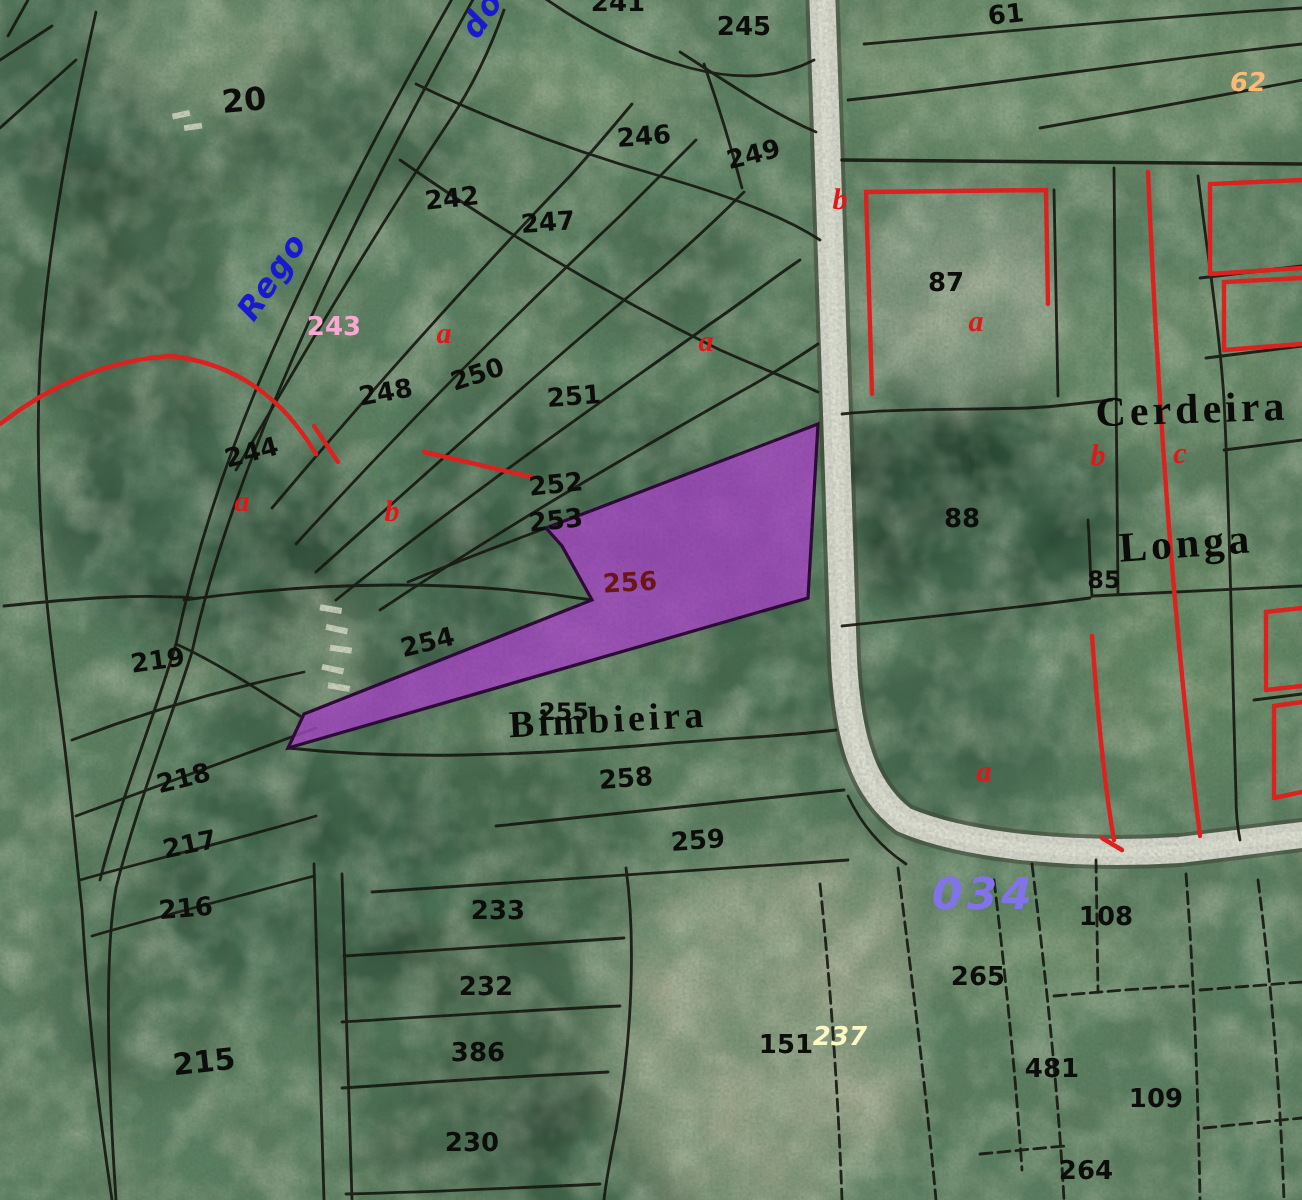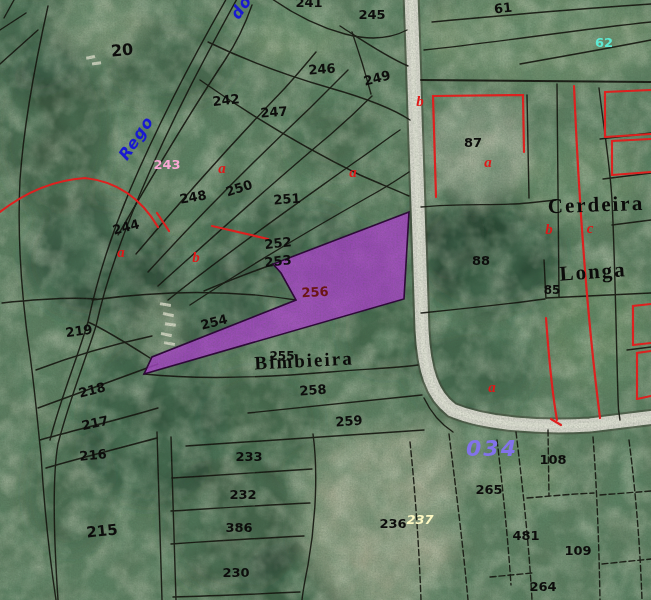--- a/index.html
+++ b/index.html
@@ -200,29 +200,29 @@
       <span class="lbl num" style="left: 92px; top: 390px; transform: translate(-50%, -50%) rotate(-14deg); color: rgb(13, 13, 12);">218</span>
       <span class="lbl num" style="left: 95px; top: 423px; transform: translate(-50%, -50%) rotate(-12deg); color: rgb(13, 13, 12);">217</span>
       <span class="lbl num" style="left: 93px; top: 455px; transform: translate(-50%, -50%) rotate(-5deg); color: rgb(13, 13, 12);">216</span>
       <span class="lbl num" style="left: 102px; top: 531px; font-size: 15px; transform: translate(-50%, -50%) rotate(-6deg); color: rgb(13, 13, 12);">215</span>
       <span class="lbl num" style="left: 249px; top: 456px; transform: translate(-50%, -50%) rotate(0deg); color: rgb(13, 13, 12);">233</span>
       <span class="lbl num" style="left: 243px; top: 494px; transform: translate(-50%, -50%) rotate(0deg); color: rgb(13, 13, 12);">232</span>
       <span class="lbl num" style="left: 239px; top: 527px; transform: translate(-50%, -50%) rotate(0deg); color: rgb(13, 13, 12);">386</span>
       <span class="lbl num" style="left: 236px; top: 572px; transform: translate(-50%, -50%) rotate(0deg); color: rgb(13, 13, 12);">230</span>
       <span class="lbl num" style="left: 313px; top: 390px; transform: translate(-50%, -50%) rotate(-4deg); color: rgb(13, 13, 12);">258</span>
       <span class="lbl num" style="left: 349px; top: 421px; transform: translate(-50%, -50%) rotate(-4deg); color: rgb(13, 13, 12);">259</span>
-      <span class="lbl num" style="left: 393px; top: 523px; transform: translate(-50%, -50%) rotate(0deg); color: rgb(13, 13, 12);">236</span>
+      <span class="lbl num" style="left: 393px; top: 523px; transform: translate(-50%, -50%) rotate(0deg); color: rgb(13, 13, 12);">151</span>
       <span class="lbl num" style="left: 420px; top: 519px; transform: translate(-50%, -50%) rotate(0deg); color: #fef9c3; font-style: italic;">237</span>
       <span class="lbl num" style="left: 489px; top: 489px; transform: translate(-50%, -50%) rotate(0deg); color: rgb(13, 13, 12);">265</span>
       <span class="lbl num" style="left: 526px; top: 535px; transform: translate(-50%, -50%) rotate(0deg); color: rgb(13, 13, 12);">481</span>
       <span class="lbl num" style="left: 553px; top: 459px; transform: translate(-50%, -50%) rotate(0deg); color: rgb(13, 13, 12);">108</span>
       <span class="lbl num" style="left: 578px; top: 550px; transform: translate(-50%, -50%) rotate(0deg); color: rgb(13, 13, 12);">109</span>
       <span class="lbl num" style="left: 511px; top: 586px; transform: translate(-50%, -50%) rotate(0deg); color: rgb(13, 13, 12); margin-left: 32px;">264</span>
       <span class="lbl num" style="left: 503px; top: 8px; transform: translate(-50%, -50%) rotate(-6deg); color: rgb(13, 13, 12);">61</span>
-      <span class="lbl num" style="left: 604px; top: 42px; transform: translate(-50%, -50%) rotate(0deg); color: #5eead4;">62</span>
+      <span class="lbl num" style="left: 624px; top: 42px; transform: translate(-50%, -50%) rotate(0deg); color: #fdba74; font-style: italic;">62</span>
       <span class="lbl num" style="left: 473px; top: 142px; transform: translate(-50%, -50%) rotate(0deg); color: rgb(13, 13, 12);">87</span>
       <span class="lbl num" style="left: 481px; top: 260px; transform: translate(-50%, -50%) rotate(0deg); color: rgb(13, 13, 12);">88</span>
       <span class="lbl num" style="left: 552px; top: 290px; font-size: 12px; transform: translate(-50%, -50%) rotate(0deg); color: rgb(13, 13, 12); text-align: right;">85</span>
       <span class="lbl place" style="left: 596px; top: 205px; transform: translate(-50%, -50%) rotate(-2deg); color: rgb(11, 11, 10);">Cerdeira</span>
       <span class="lbl place" style="left: 593px; top: 272px; transform: translate(-50%, -50%) rotate(-4deg); color: rgb(11, 11, 10);">Longa</span>
       <span class="lbl place" style="left: 304px; top: 361px; font-size: 19px; transform: translate(-50%, -50%) rotate(-3deg); color: rgb(11, 11, 10);">Bimbieira</span>
       <span class="lbl red" style="left: 420px; top: 101px; transform: translate(-50%, -50%) rotate(0deg); color: rgb(224, 24, 24);">b</span>
       <span class="lbl red" style="left: 222px; top: 168px; transform: translate(-50%, -50%) rotate(0deg); color: rgb(224, 24, 24);">a</span>
       <span class="lbl red" style="left: 353px; top: 172px; transform: translate(-50%, -50%) rotate(0deg); color: rgb(224, 24, 24);">a</span>
       <span class="lbl red" style="left: 488px; top: 162px; transform: translate(-50%, -50%) rotate(0deg); color: rgb(224, 24, 24);">a</span>

